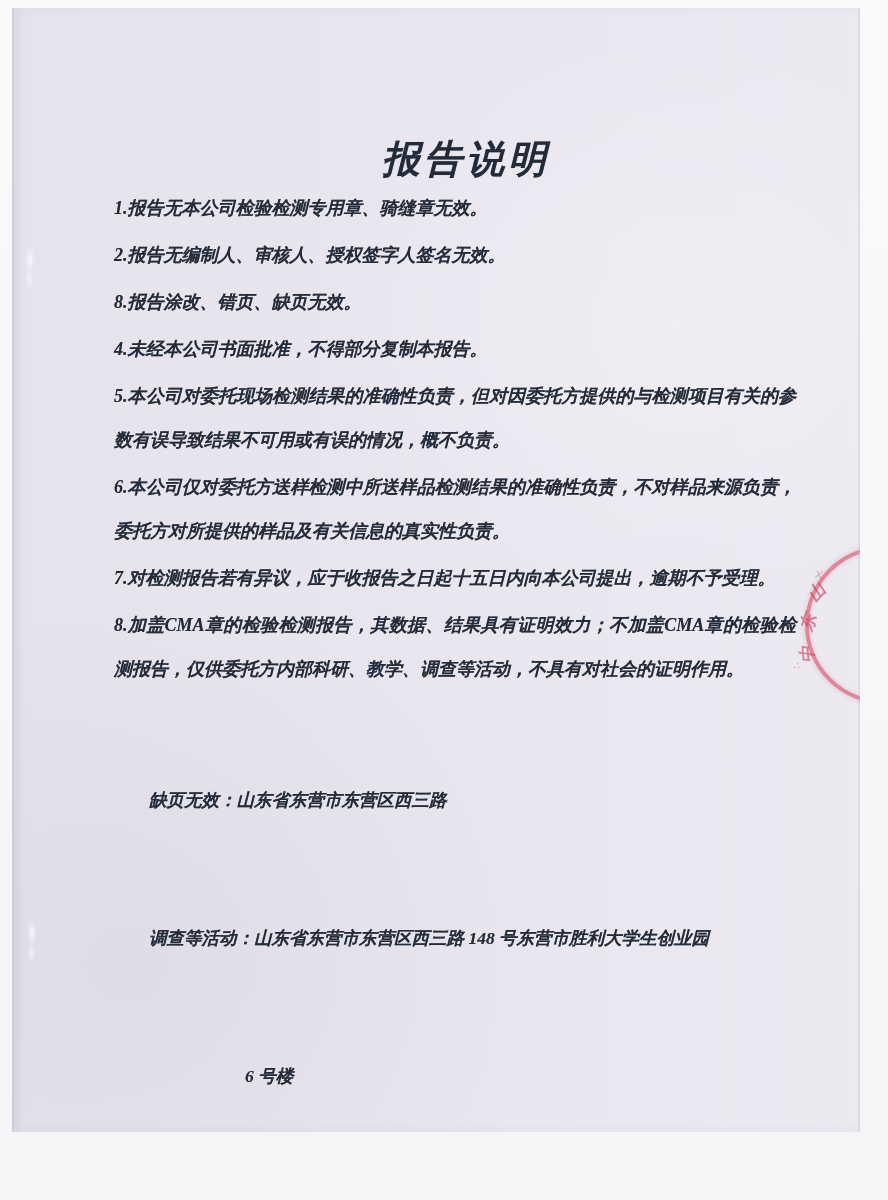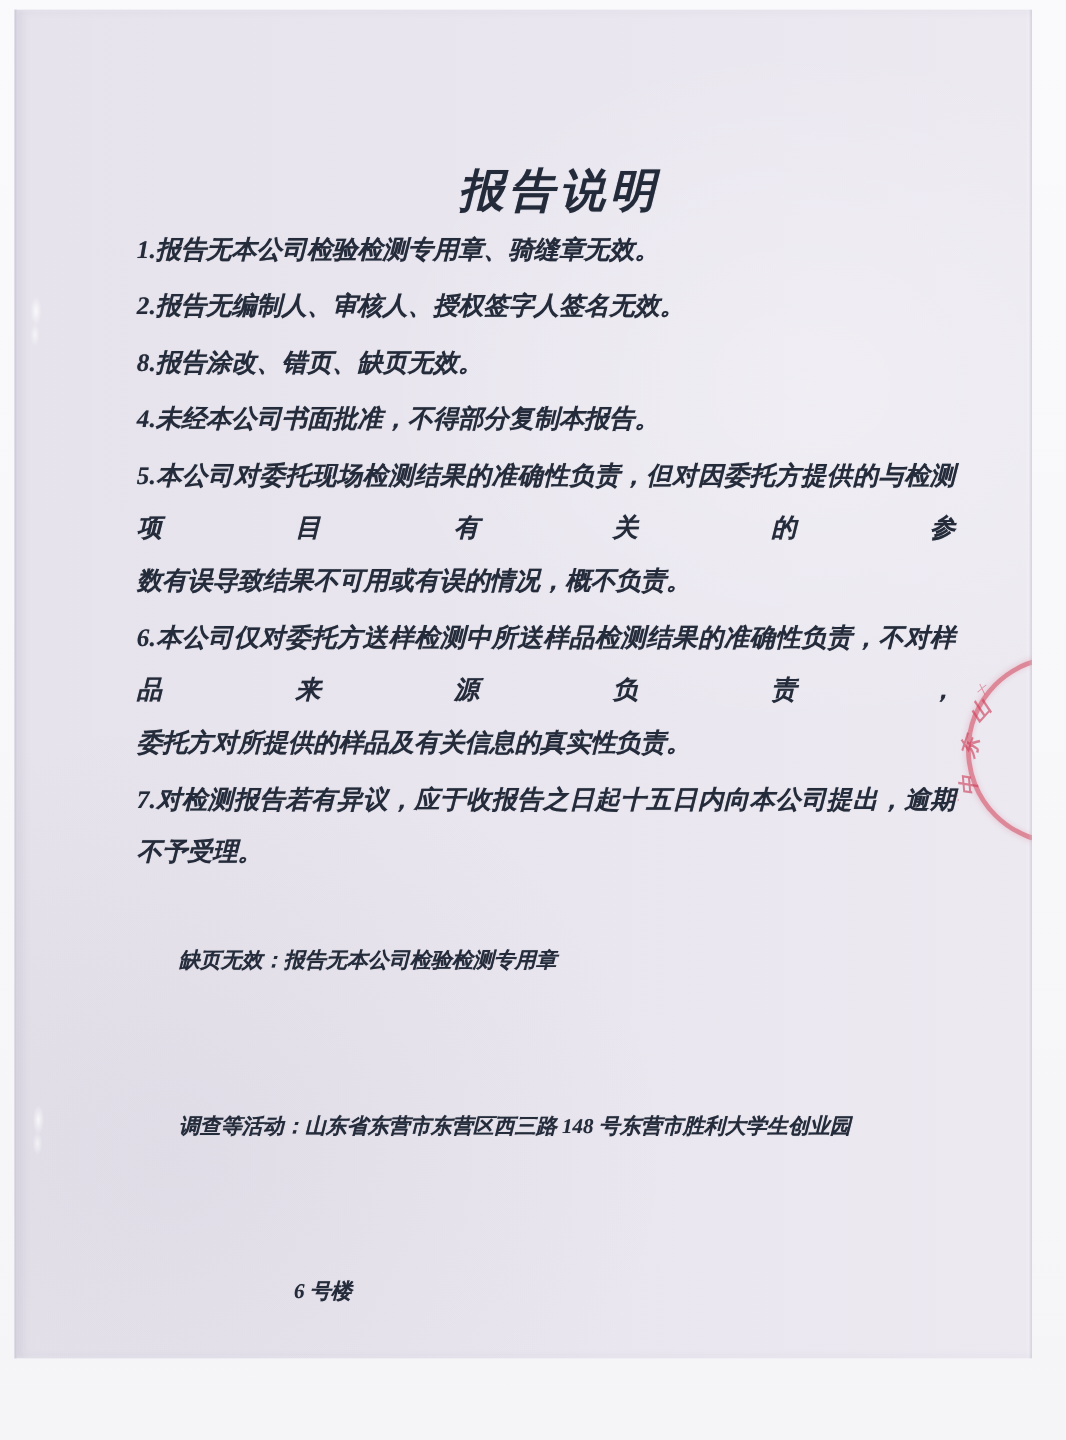--- a/index.html
+++ b/index.html
@@ -56,21 +56,21 @@
     letter-spacing: 4px;
     color: #232b3b;
     text-shadow: 0 0 0.7px rgba(35,43,59,0.55);
   }
 
   .notes {
     position: absolute;
     left: 100px;
     top: 178px;
     width: 682px;
-    font-size: 21px;
+    font-size: 18px;
     font-weight: bold;
     text-shadow: 0 0 0.6px rgba(36,43,58,0.5);
   }
   .note-item { margin: 0 0 3px 0; }
   .note-line {
     margin: 0;
     line-height: 44px;
     text-align: justify;
     text-align-last: left;
   }
@@ -157,25 +157,29 @@
         <p class="note-line full">5.本公司对委托现场检测结果的准确性负责，但对因委托方提供的与检测项目有关的参</p>
         <p class="note-line">数有误导致结果不可用或有误的情况，概不负责。</p>
       </div>
       <div class="note-item">
         <p class="note-line full">6.本公司仅对委托方送样检测中所送样品检测结果的准确性负责，不对样品来源负责，</p>
         <p class="note-line">委托方对所提供的样品及有关信息的真实性负责。</p>
       </div>
       <div class="note-item">
         <p class="note-line">7.对检测报告若有异议，应于收报告之日起十五日内向本公司提出，逾期不予受理。</p>
       </div>
+      <div class="note-item">
+        <p class="note-line full">8.加盖CMA章的检验检测报告，其数据、结果具有证明效力；不加盖CMA章的检验检</p>
+        <p class="note-line">测报告，仅供委托方内部科研、教学、调查等活动，不具有对社会的证明作用。</p>
+      </div>
     </div>
 
     <div class="contact">
       <div class="contact-row">
-        <span class="contact-label">缺页无效：</span><span class="contact-value">报告无本公司检验检测专用章</span>
+        <span class="contact-label">缺页无效：</span><span class="contact-value">山东省东营市东营区西三路</span>
       </div>
       <div class="contact-row">
         <span class="contact-label">调查等活动：</span><span class="contact-value">山东省东营市东营区西三路 148 号东营市胜利大学生创业园</span>
       </div>
       <div class="contact-row indent">
         <span class="contact-value">6 号楼</span>
       </div>
       <div class="contact-row">
         
       </div>

